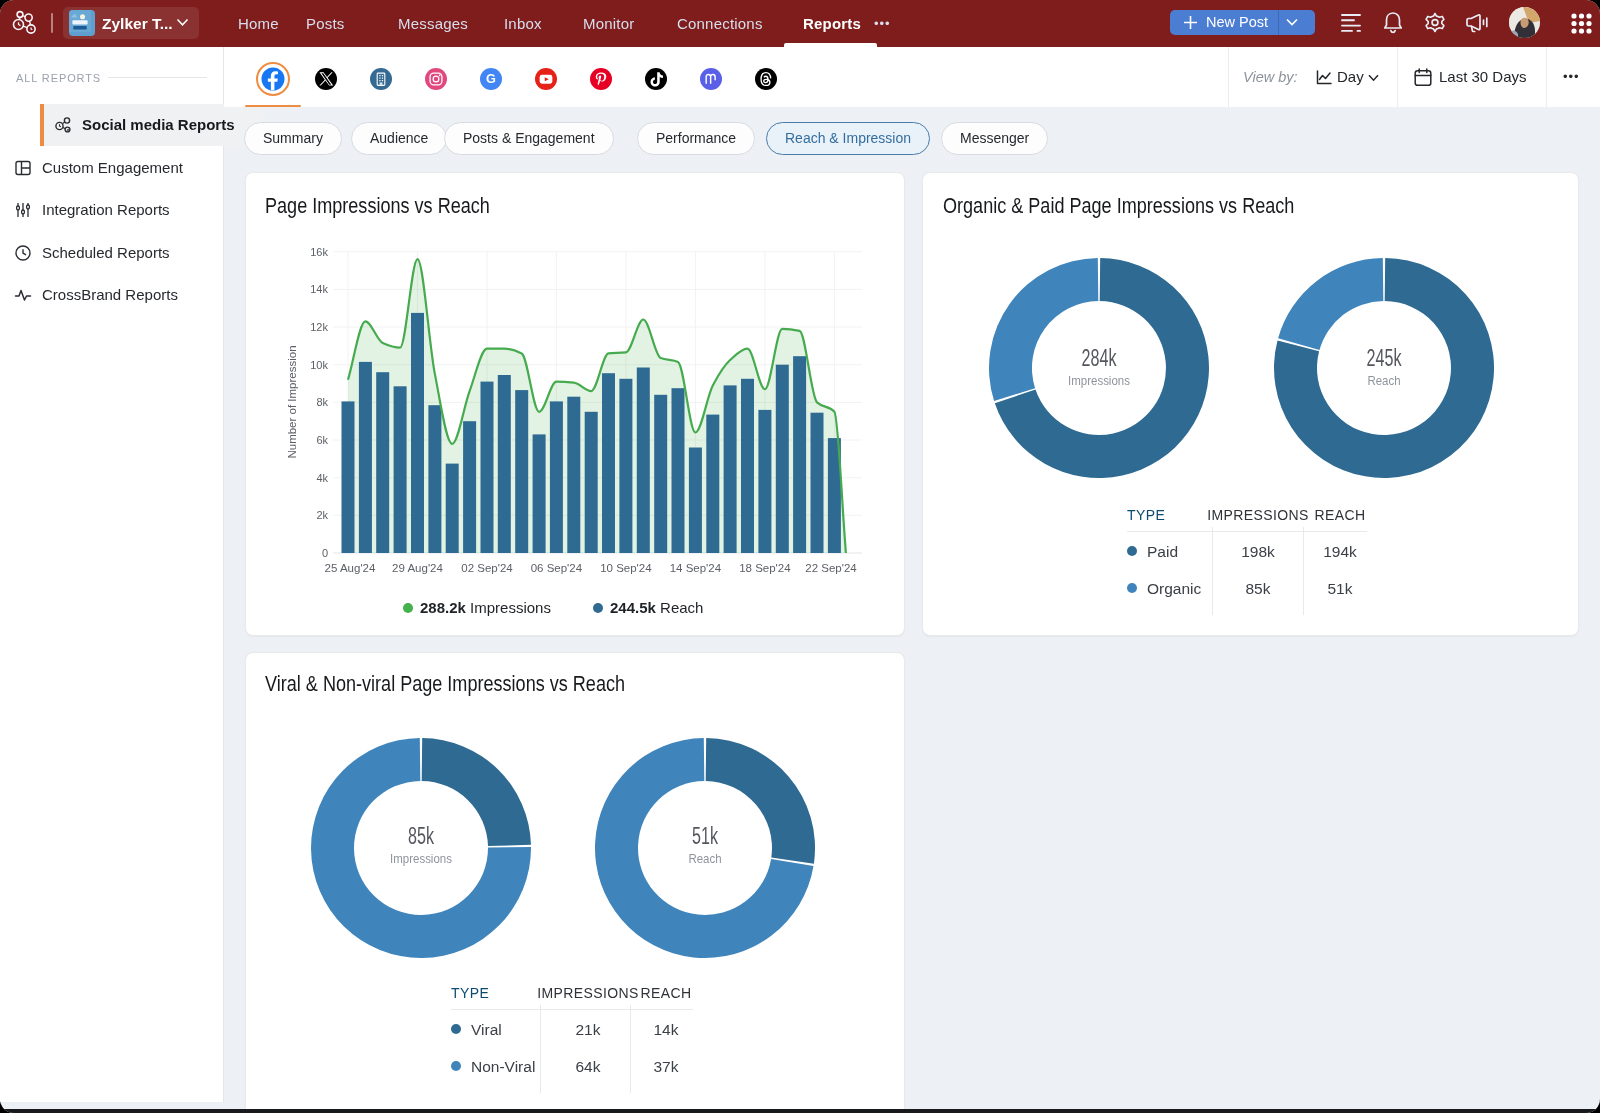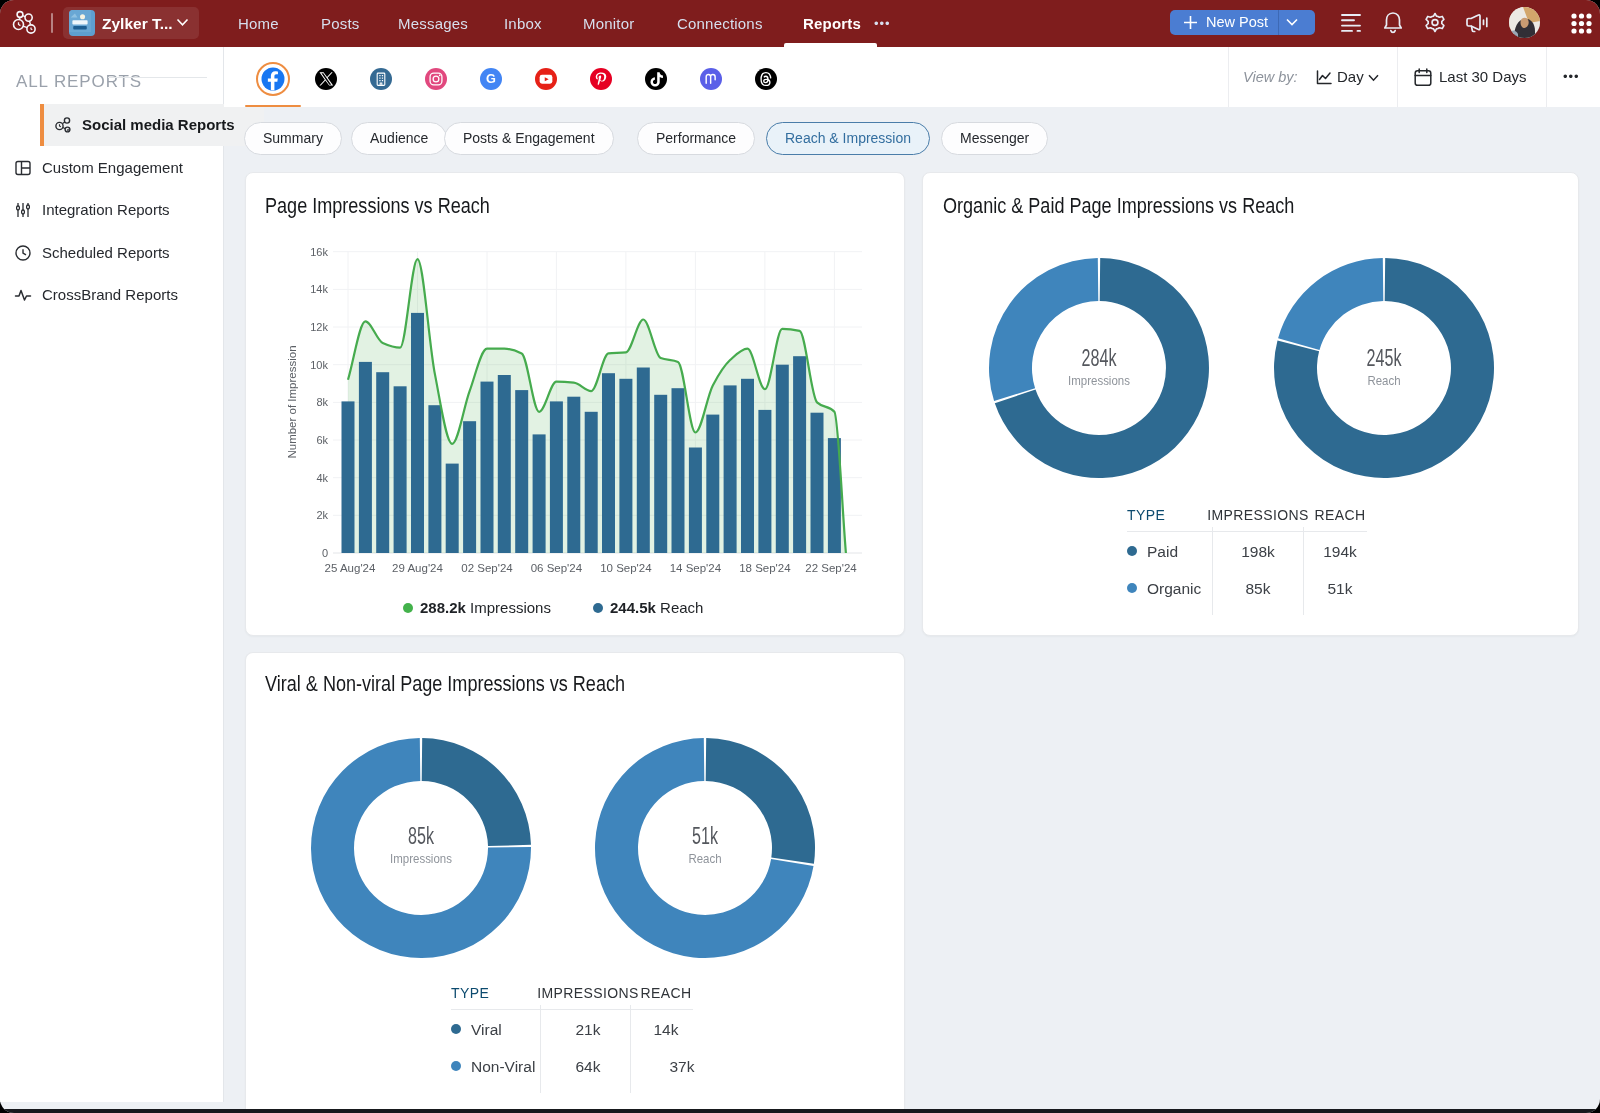--- a/index.html
+++ b/index.html
@@ -20,21 +20,21 @@
              background:#5e9fd0; overflow:hidden; }
   .brandtxt { position:absolute; left:102px; top:0; height:47px; line-height:47px; color:#fff; font-size:15.5px; font-weight:bold; }
   .newpost { position:absolute; left:1170px; top:10px; width:145px; height:25px; background:#4b7dd2; border-radius:5px; }
   .newpost .main { position:absolute; left:0; top:0; width:109px; height:25px; border-right:1px solid #3d69b5;
                    color:#fff; font-size:14.5px; line-height:25px; text-align:center; }
   .avatar { position:absolute; left:1509px; top:7px; width:31px; height:31px; border-radius:50%;
             background:radial-gradient(circle at 35% 30%, #f3efe9 0%, #e8ded2 30%, #caa27c 45%, #6b584a 70%, #3c3a3f 100%); overflow:hidden; }
 
   
   .sidebar { position:absolute; left:0; top:47px; width:224px; height:1055px; background:#fff; border-right:1px solid #e3e6ea; }
-  .side-label { position:absolute; left:16px; top:25px; font-size:17px; letter-spacing:0.9px; color:#9aa1ab; }
+  .side-label { position:absolute; left:16px; top:25px; font-size:11px; letter-spacing:0.9px; color:#9aa1ab; }
   .side-line { position:absolute; left:108px; top:30px; width:99px; height:1px; background:#e4e7ea; }
   .sitem { position:absolute; left:0; width:224px; height:42px; }
   .sitem .txt { position:absolute; left:42px; top:0; height:42px; line-height:42px; font-size:15px; color:#26292e; }
   .sitem.active { background:#f0f1f2;margin-left:40px; }
   .sitem.active:before { content:""; position:absolute; left:0; top:0; width:4px; height:42px; background:#ee8d41; }
   .sitem.active .txt { font-weight:bold; color:#17191c; }
   .sicon { position:absolute; left:14px; top:12px; width:18px; height:18px; }
 
   
   .iconrow { position:absolute; left:224px; top:47px; width:1376px; height:60px; background:#fff; }
@@ -93,21 +93,21 @@
         <rect x="4" y="12" width="18" height="5" rx="1" fill="#eef6fb"></rect>
         <rect x="5" y="19" width="16" height="4" rx="1" fill="#1d5e92"></rect>
       </svg>
     </div>
     <div class="brandtxt">Zylker T...</div>
     <svg class="abs" style="left:176px;top:18px" width="13" height="9" viewBox="0 0 13 9" fill="none" stroke="#fff" stroke-width="1.6">
         <path d="M1.5 1.5 L6.5 6.8 L11.5 1.5"></path>
       </svg>
 
     <div class="navitem" style="left:238px">Home</div>
-    <div class="navitem" style="left:321px">Posts</div>
+    <div class="navitem" style="left:306px">Posts</div>
     <div class="navitem" style="left:398px">Messages</div>
     <div class="navitem" style="left:504px">Inbox</div>
     <div class="navitem" style="left:583px">Monitor</div>
     <div class="navitem" style="left:677px">Connections</div>
     <div class="navitem active" style="left:803px">Reports</div>
     <div class="nav-underline"></div>
     <div class="navitem" style="left:874px;letter-spacing:1px;font-size:13px">•••</div>
 
     <div class="newpost">
       <div class="main" style="text-align:left;padding-left:36px">New Post</div>
@@ -433,16 +433,16 @@
   <div class="tline-h" style="left:451px;top:1009px;width:242px"></div>
   <div class="tline-v" style="left:540px;top:1005px;height:88px"></div>
   <div class="tline-v" style="left:630px;top:1005px;height:88px"></div>
   <div class="dot" style="left:451px;top:1024px;background:#2e6a91"></div>
   <div class="td" style="left:471px;top:1021px">Viral</div>
   <div class="tdc" style="left:588px;top:1021px">21k</div>
   <div class="tdc" style="left:666px;top:1021px">14k</div>
   <div class="dot" style="left:451px;top:1061px;background:#3f85bc"></div>
   <div class="td" style="left:471px;top:1058px">Non-Viral</div>
   <div class="tdc" style="left:588px;top:1058px">64k</div>
-  <div class="tdc" style="left:682px;top:1058px">37k</div>
+  <div class="tdc" style="left:666px;top:1058px">37k</div>
 
   <div class="botbar"></div>
 </div>
 
 </body></html>

